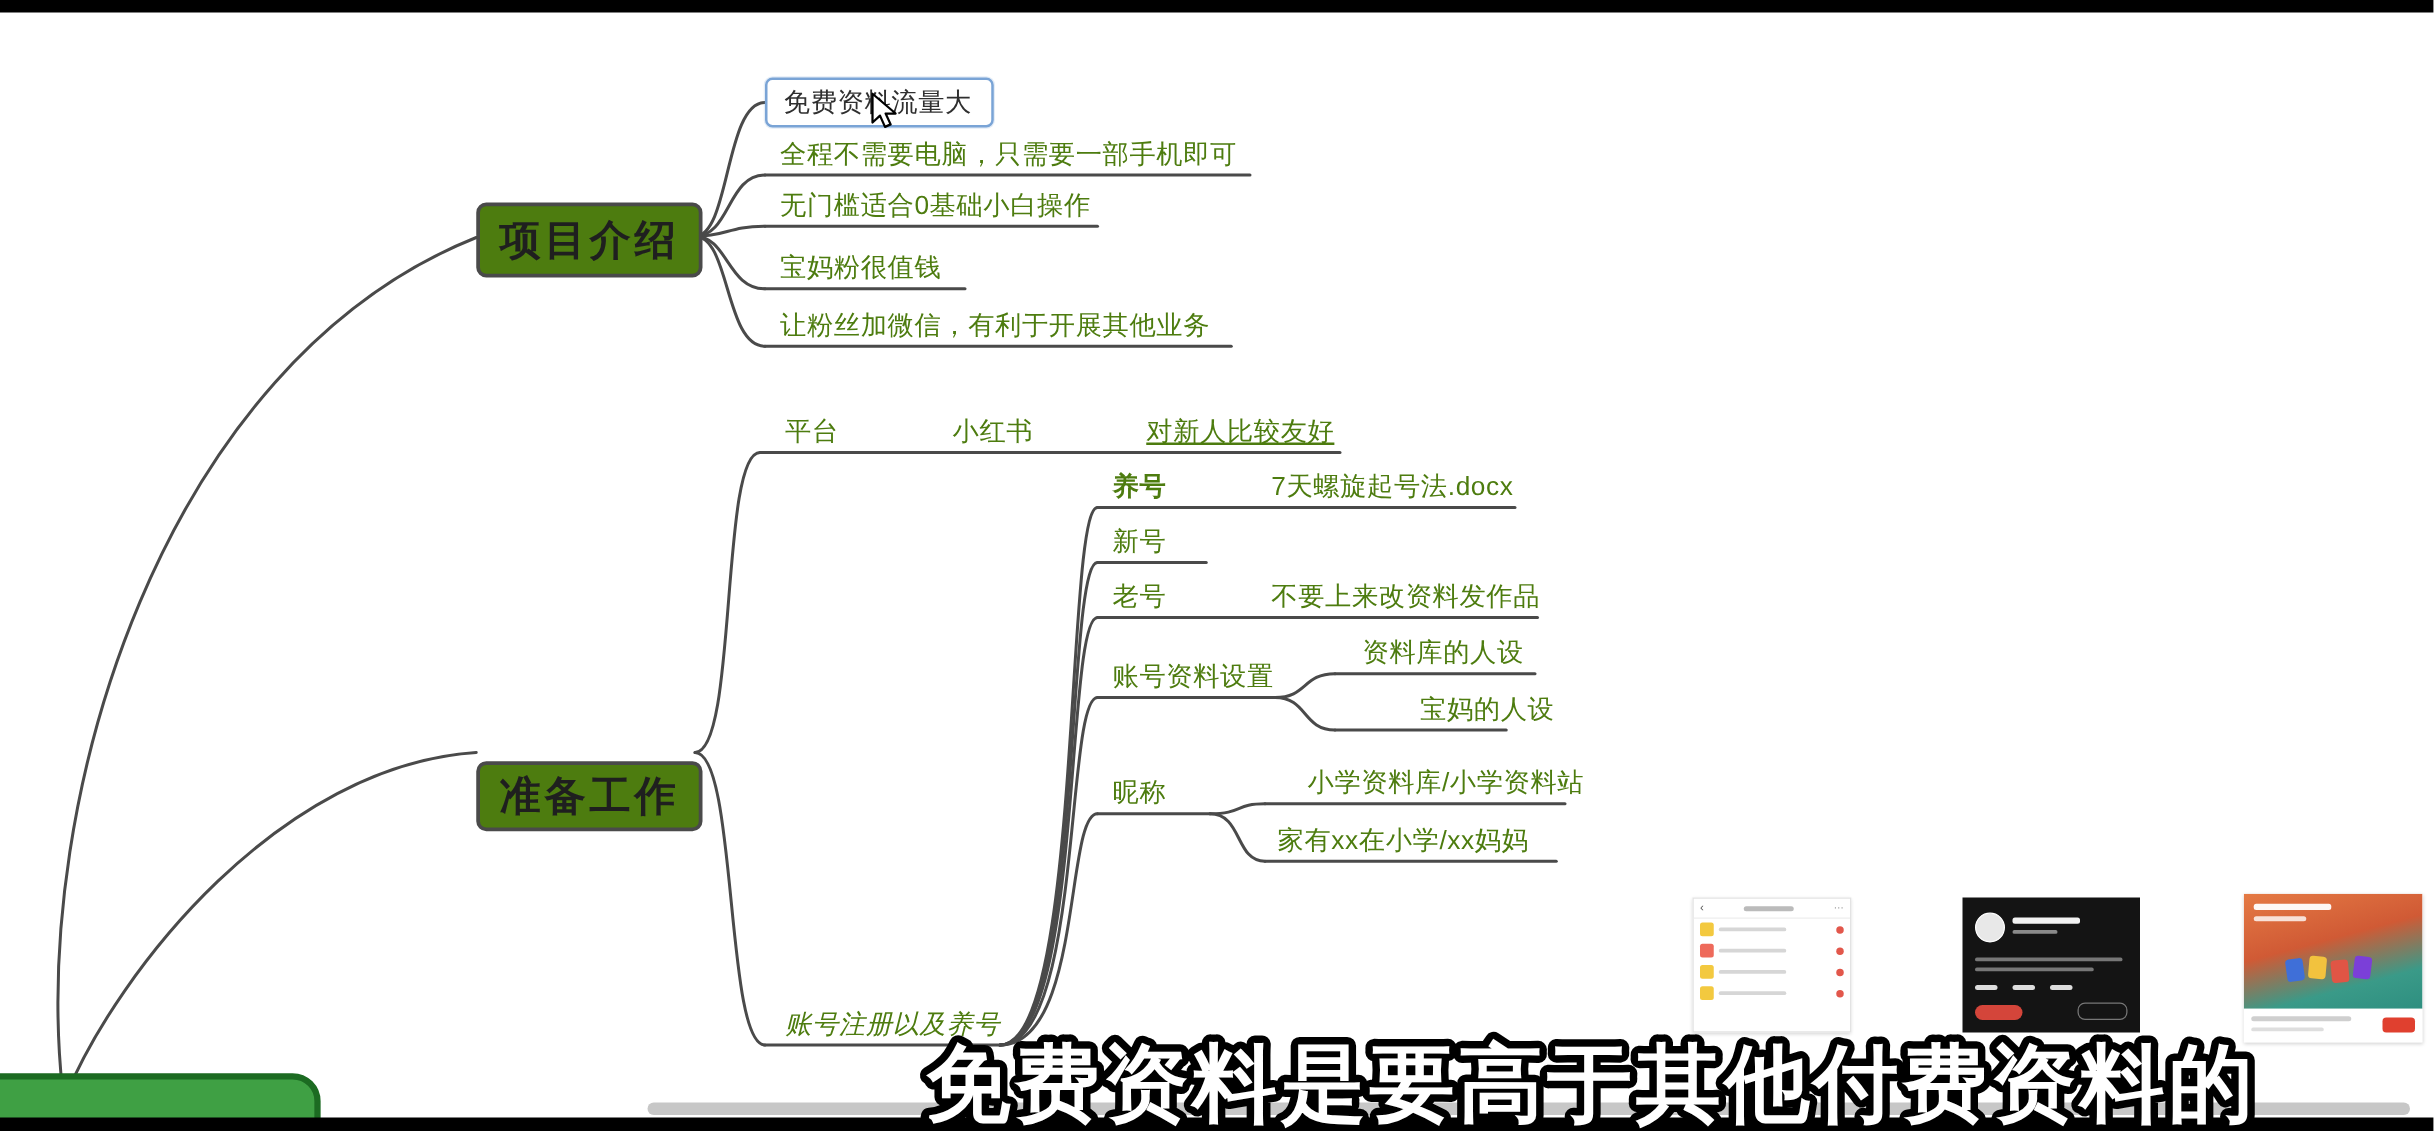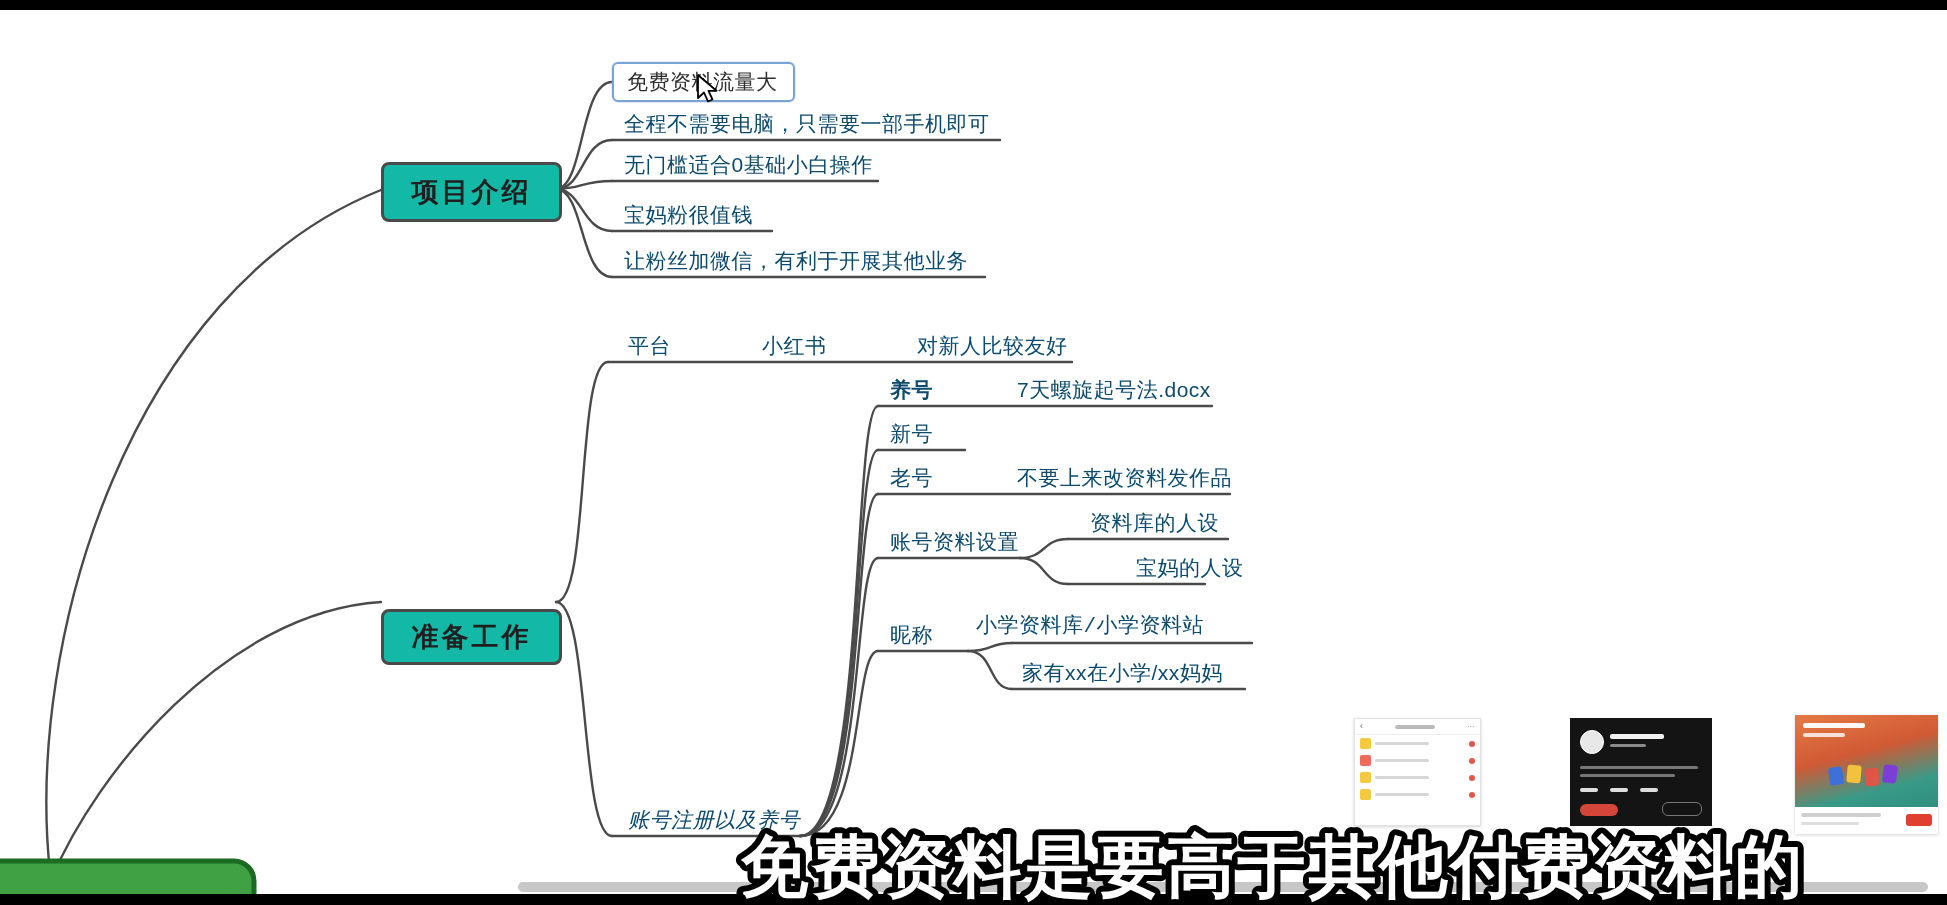--- a/index.html
+++ b/index.html
@@ -2,23 +2,23 @@
 <html><head>
 <meta charset="utf-8">
 <style>
   html,body{margin:0;padding:0;background:#fff;}
   body{font-family:"Liberation Sans",sans-serif;}
   .stage{position:relative;width:1947px;height:905px;overflow:hidden;background:#ffffff;}
   .bar{position:absolute;left:0;width:100%;background:#000;z-index:40;}
   .bar.top{top:0;height:10px;}
   .bar.bottom{bottom:0;height:11px;}
   svg.lines{position:absolute;left:0;top:0;z-index:1;}
-  .node{position:absolute;white-space:nowrap;font-size:21px;color:#0c4a6e;line-height:1;letter-spacing:.5px;z-index:5;text-align:center;}
+  .node{position:absolute;white-space:nowrap;font-size:21px;color:#4d7c0f;line-height:1;letter-spacing:.5px;z-index:5;text-align:center;}
   .branch-box{position:absolute;display:flex;align-items:center;justify-content:center;
-    border:3px solid #4a4a4a;border-radius:8px;background:#14b8a6;font-size:27px;font-weight:bold;
+    border:3px solid #4a4a4a;border-radius:8px;background:#4d7c0f;font-size:33px;font-weight:bold;
     color:#1f1f1f;letter-spacing:3px;z-index:6;}
   .sel-box{position:absolute;display:flex;align-items:center;border:2px solid #7aa4d6;border-radius:6px;
     background:#fff;padding-left:13px;font-size:21px;color:#2f2f2f;letter-spacing:.5px;z-index:6;
     box-shadow:0 0 0 1px rgba(122,164,214,.2);}
   .hscroll{position:absolute;left:518px;top:882px;width:1410px;height:10px;background:#c7c7c7;border-radius:5px;z-index:30;}
   .subwrap{position:absolute;left:0;top:793px;z-index:50;pointer-events:none;}
   .cursor{position:absolute;left:695px;top:73px;z-index:60;pointer-events:none;}
   
   .thumb{position:absolute;z-index:10;overflow:hidden;}
   .t-head{display:flex;align-items:center;justify-content:space-between;padding:3px 5px;border-bottom:1px solid #eee;}
@@ -92,32 +92,32 @@
 
   <div class="sel-box" style="left:612px;top:62px;width:166px;height:36px;">免费资料流量大</div>
 
   <span class="node" style="left:624px;top:113px;">全程不需要电脑，只需要一部手机即可</span>
   <span class="node" style="left:624px;top:154px;">无门槛适合0基础小白操作</span>
   <span class="node" style="left:624px;top:204px;">宝妈粉很值钱</span>
   <span class="node" style="left:624px;top:250px;">让粉丝加微信，有利于开展其他业务</span>
 
   <span class="node" style="left:628px;top:335px;">平台</span>
   <span class="node" style="left:762px;top:335px;">小红书</span>
-  <span class="node" style="left:917px;top:335px;">对新人比较友好</span>
+  <span class="node" style="left:917px;top:335px;text-decoration:underline;">对新人比较友好</span>
 
   <span class="node" style="left:890px;top:379px;font-weight:bold;">养号</span>
   <span class="node" style="left:1017px;top:379px;">7天螺旋起号法.docx</span>
   <span class="node" style="left:890px;top:423px;">新号</span>
   <span class="node" style="left:890px;top:467px;">老号</span>
   <span class="node" style="left:1017px;top:467px;">不要上来改资料发作品</span>
   <span class="node" style="left:890px;top:531px;">账号资料设置</span>
   <span class="node" style="left:1090px;top:512px;">资料库的人设</span>
   <span class="node" style="left:1090px;top:557px;margin-left:46px;">宝妈的人设</span>
   <span class="node" style="left:890px;top:624px;">昵称</span>
-  <span class="node" style="left:976px;top:616px;font-family:Liberation Mono, monospace;">小学资料库/小学资料站</span>
+  <span class="node" style="left:1046px;top:616px;">小学资料库/小学资料站</span>
   <span class="node" style="left:1022px;top:662px;">家有xx在小学/xx妈妈</span>
   <span class="node" style="left:628px;top:809px;font-style:italic;">账号注册以及养号</span>
 
   <div class="thumb" style="left:1354px;top:718px;width:125px;height:106px;background:#fff;border:1px solid #e3e3e3;box-shadow:0 1px 3px rgba(0,0,0,.18);">
     <div class="t-head">
       <span class="t-back">‹</span>
       <span class="t-title"></span>
       <span class="t-more">⋯</span>
     </div>
     <div class="t-row">

